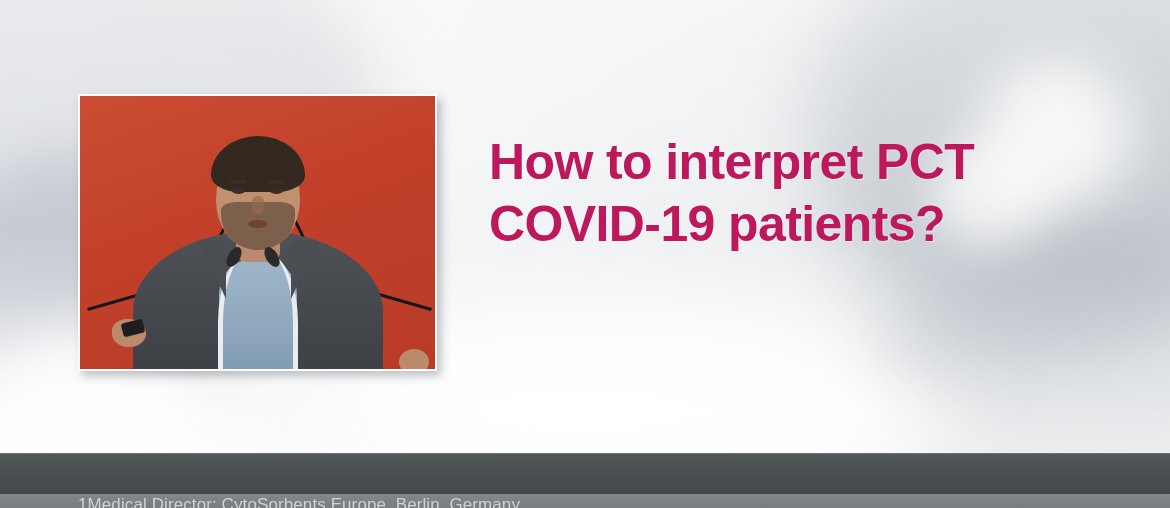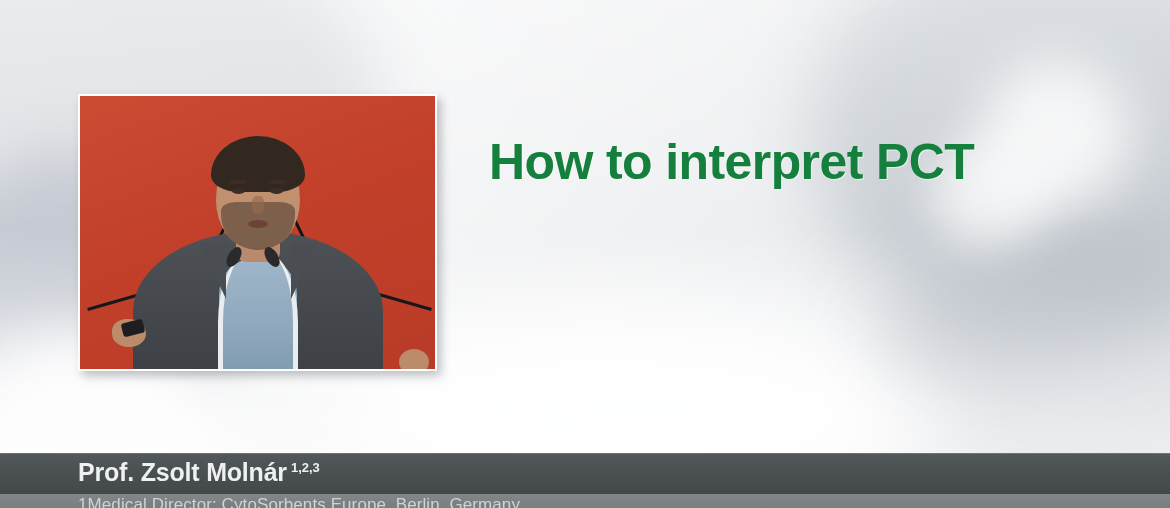--- a/index.html
+++ b/index.html
@@ -290,21 +290,21 @@
   
   .title {
     position: absolute;
     left: 489px;
     top: 131px;
     width: 600px;
     font-size: 50px;
     line-height: 62px;
     font-weight: bold;
     letter-spacing: -0.6px;
-    color: #15803d;
+    color: #be185d;
     text-shadow: 1px 1px 0 rgba(255,255,255,0.55);
   }
   .title .line { display: block; white-space: nowrap; }
 
   
   .banner-dark {
     position: absolute;
     left: 0;
     top: 453px;
     width: 1170px;
@@ -395,24 +395,22 @@
       <div class="mic-head mic-head-l"></div>
       <div class="mic-head mic-head-r"></div>
       <div class="p-hand"></div>
       <div class="p-clicker"></div>
       <div class="p-hand2"></div>
     </div>
   </div>
 
   <div class="title">
     <span class="line">How to interpret PCT</span>
+    <span class="line">COVID-19 patients?</span>
   </div>
 
   <div class="banner-dark"></div>
   <div class="banner-light"></div>
 
-  <div class="speaker-name">
-    <span>Prof. Zsolt Molnár</span><sup>1,2,3</sup>
-  </div>
 
   <div class="affiliation">1Medical Director: CytoSorbents Europe, Berlin, Germany</div>
 
 </div>
 
 </body></html>

